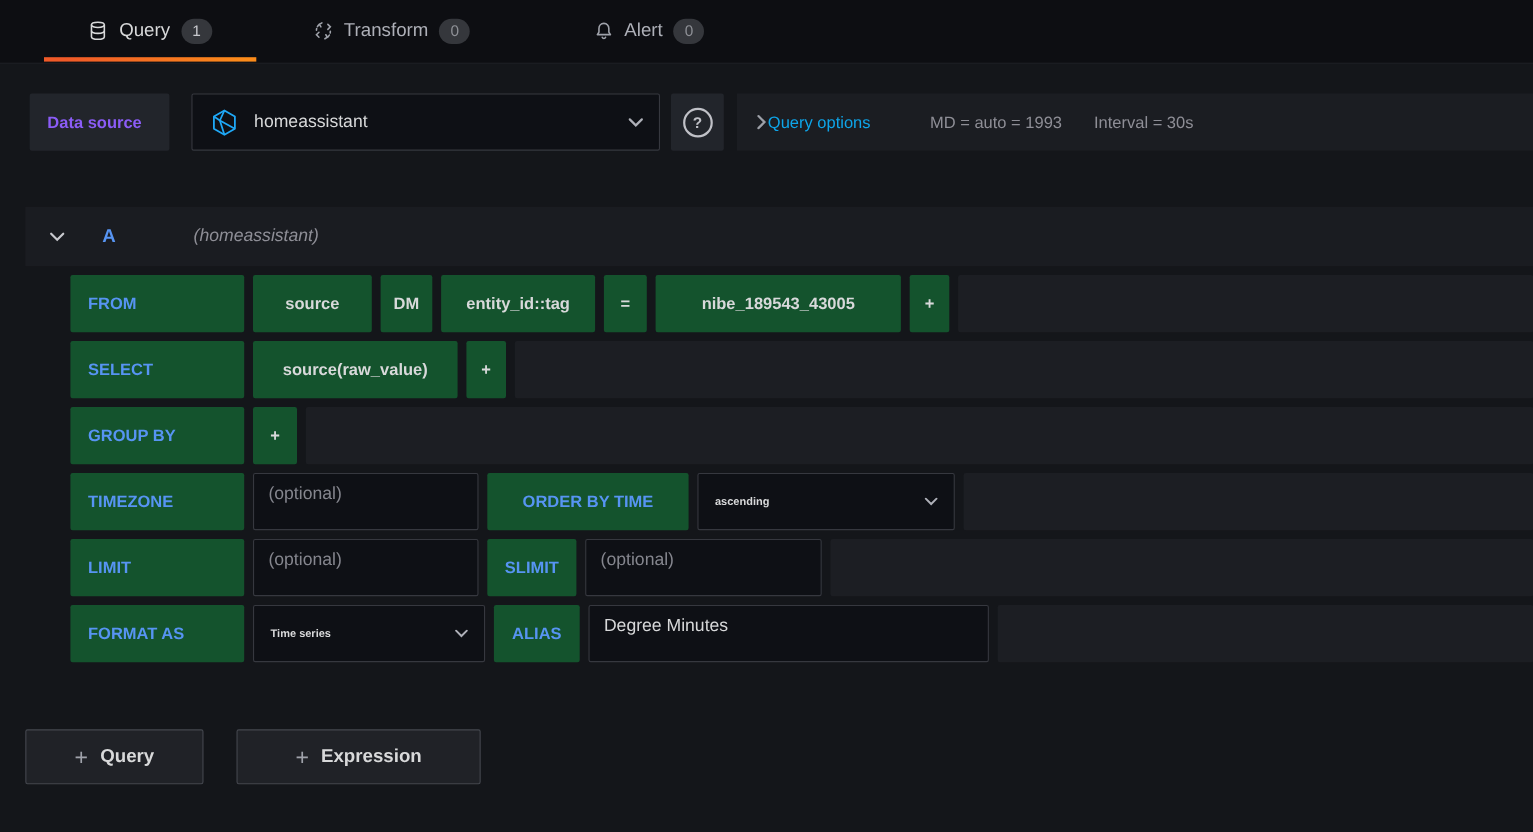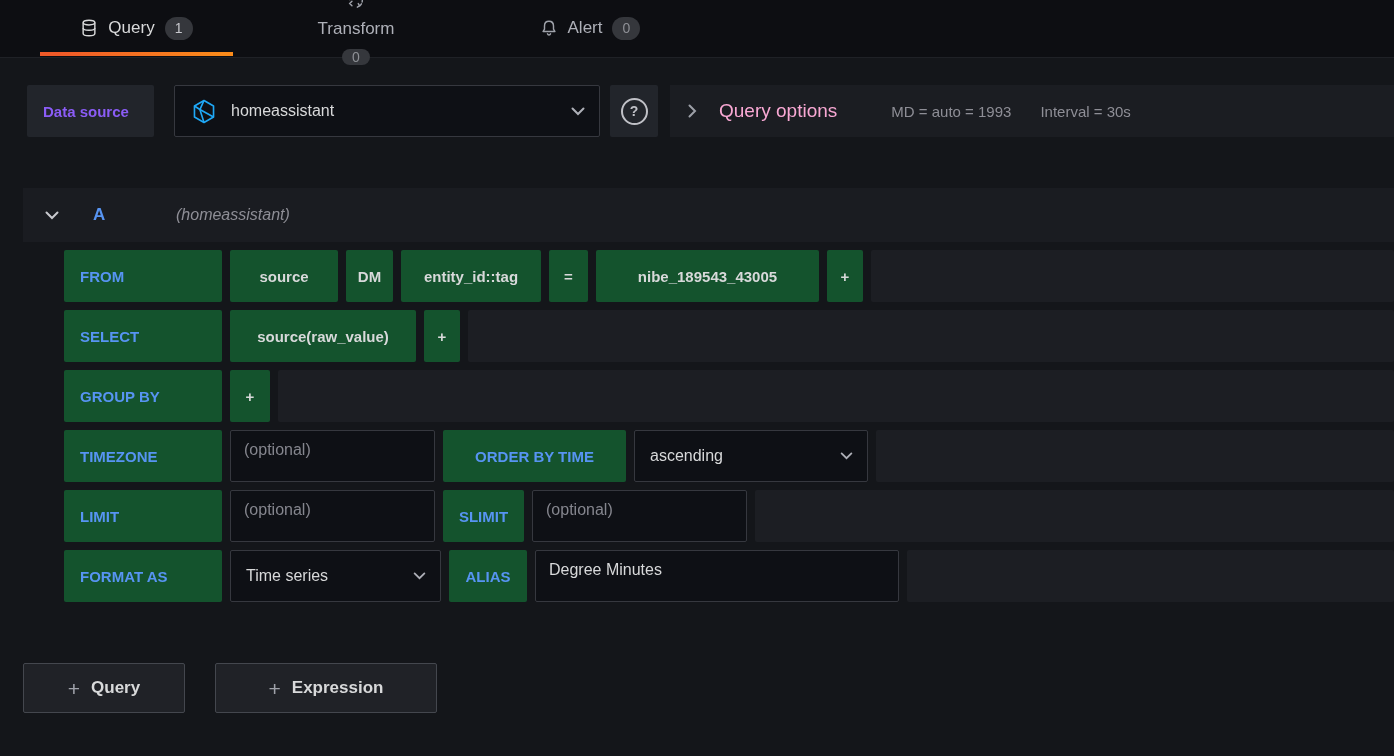--- a/index.html
+++ b/index.html
@@ -18,21 +18,21 @@
     background:#0d0e12;border-bottom:1px solid #1f2126;
   }
   .tab{
     position:absolute;top:0;height:56px;
     display:flex;align-items:center;justify-content:center;gap:10px;
     cursor:pointer;
   }
   .tab .tab-label{font-size:17px;font-weight:500;color:#aeb0b8;}
   .tab.active .tab-label{color:#d8d9da;}
   .tab-query{left:40px;width:193px;}
-  .tab-transform{left:256px;width:200px;flex-direction:column;}
+  .tab-transform{left:256px;width:200px;}
   .tab-alert{left:520px;width:140px;}
   .tab-indicator{
     position:absolute;left:0;right:0;bottom:0;height:4px;
     background:linear-gradient(90deg,#f05a28 10%,#fb8b1a 95%);
   }
   .badge{
     min-width:10px;height:23px;padding:0 9px;border-radius:12px;
     background:#35373c;color:#8e9096;font-size:14px;font-weight:500;
     display:flex;align-items:center;justify-content:center;
   }
@@ -62,21 +62,21 @@
   .help-circle{
     width:23px;height:23px;border-radius:50%;border:2px solid #c0c1c7;
     color:#c0c1c7;font-size:14px;font-weight:700;
     display:flex;align-items:center;justify-content:center;line-height:1;
   }
   .qo-bar{
     position:absolute;left:670px;top:0;width:724px;height:52px;
     background:#1b1d22;display:flex;align-items:center;
   }
   .qo-toggle{display:flex;align-items:center;gap:0;margin-left:18px;cursor:pointer;}
-  .qo-label{color:#f9a8d4;font-size:19px;font-weight:500;margin-left:22px;cursor:pointer;}
+  .qo-label{color:#0ea5e9;font-size:15px;font-weight:500;margin-left:1px;cursor:pointer;}
   .qo-summary{color:#8e8e96;font-size:15px;font-weight:400;}
   .qo-md{margin-left:54px;}
   .qo-interval{margin-left:29px;}
 
   
   .query-header{
     position:absolute;left:23px;top:188px;width:1371px;height:54px;
     background:#1a1c21;display:flex;align-items:center;cursor:pointer;
   }
   .query-header .chev{margin-left:22px;}
@@ -98,21 +98,21 @@
     height:52px;box-sizing:border-box;color:#d8d9da;font-size:16px;
     padding:0 0 12px 13px;outline:none;flex:0 0 auto;
     font-family:"Liberation Sans","DejaVu Sans",sans-serif;
   }
   .tin::placeholder{color:#85868e;opacity:1;}
   .select{
     background:#0e1015;border:1px solid #36383f;border-radius:2px;
     height:52px;box-sizing:border-box;display:flex;align-items:center;
     padding:0 14px 0 15px;cursor:pointer;flex:0 0 auto;
   }
-  .select .sel-text{flex:1;color:#d8d9da;font-size:16px;font-weight:400;}
+  .select .sel-text{flex:1;color:#d8d9da;font-size:10px;font-weight:700;}
 
   
   .footer{position:absolute;left:23px;top:663px;display:flex;gap:30px;}
   .btn{
     height:50px;border-radius:2px;background:#202227;
     border:1px solid #44474e;cursor:pointer;
     display:flex;align-items:center;justify-content:center;gap:11px;
     color:#d8d9da;font-size:17px;font-weight:600;
     font-family:"Liberation Sans","DejaVu Sans",sans-serif;
   }

